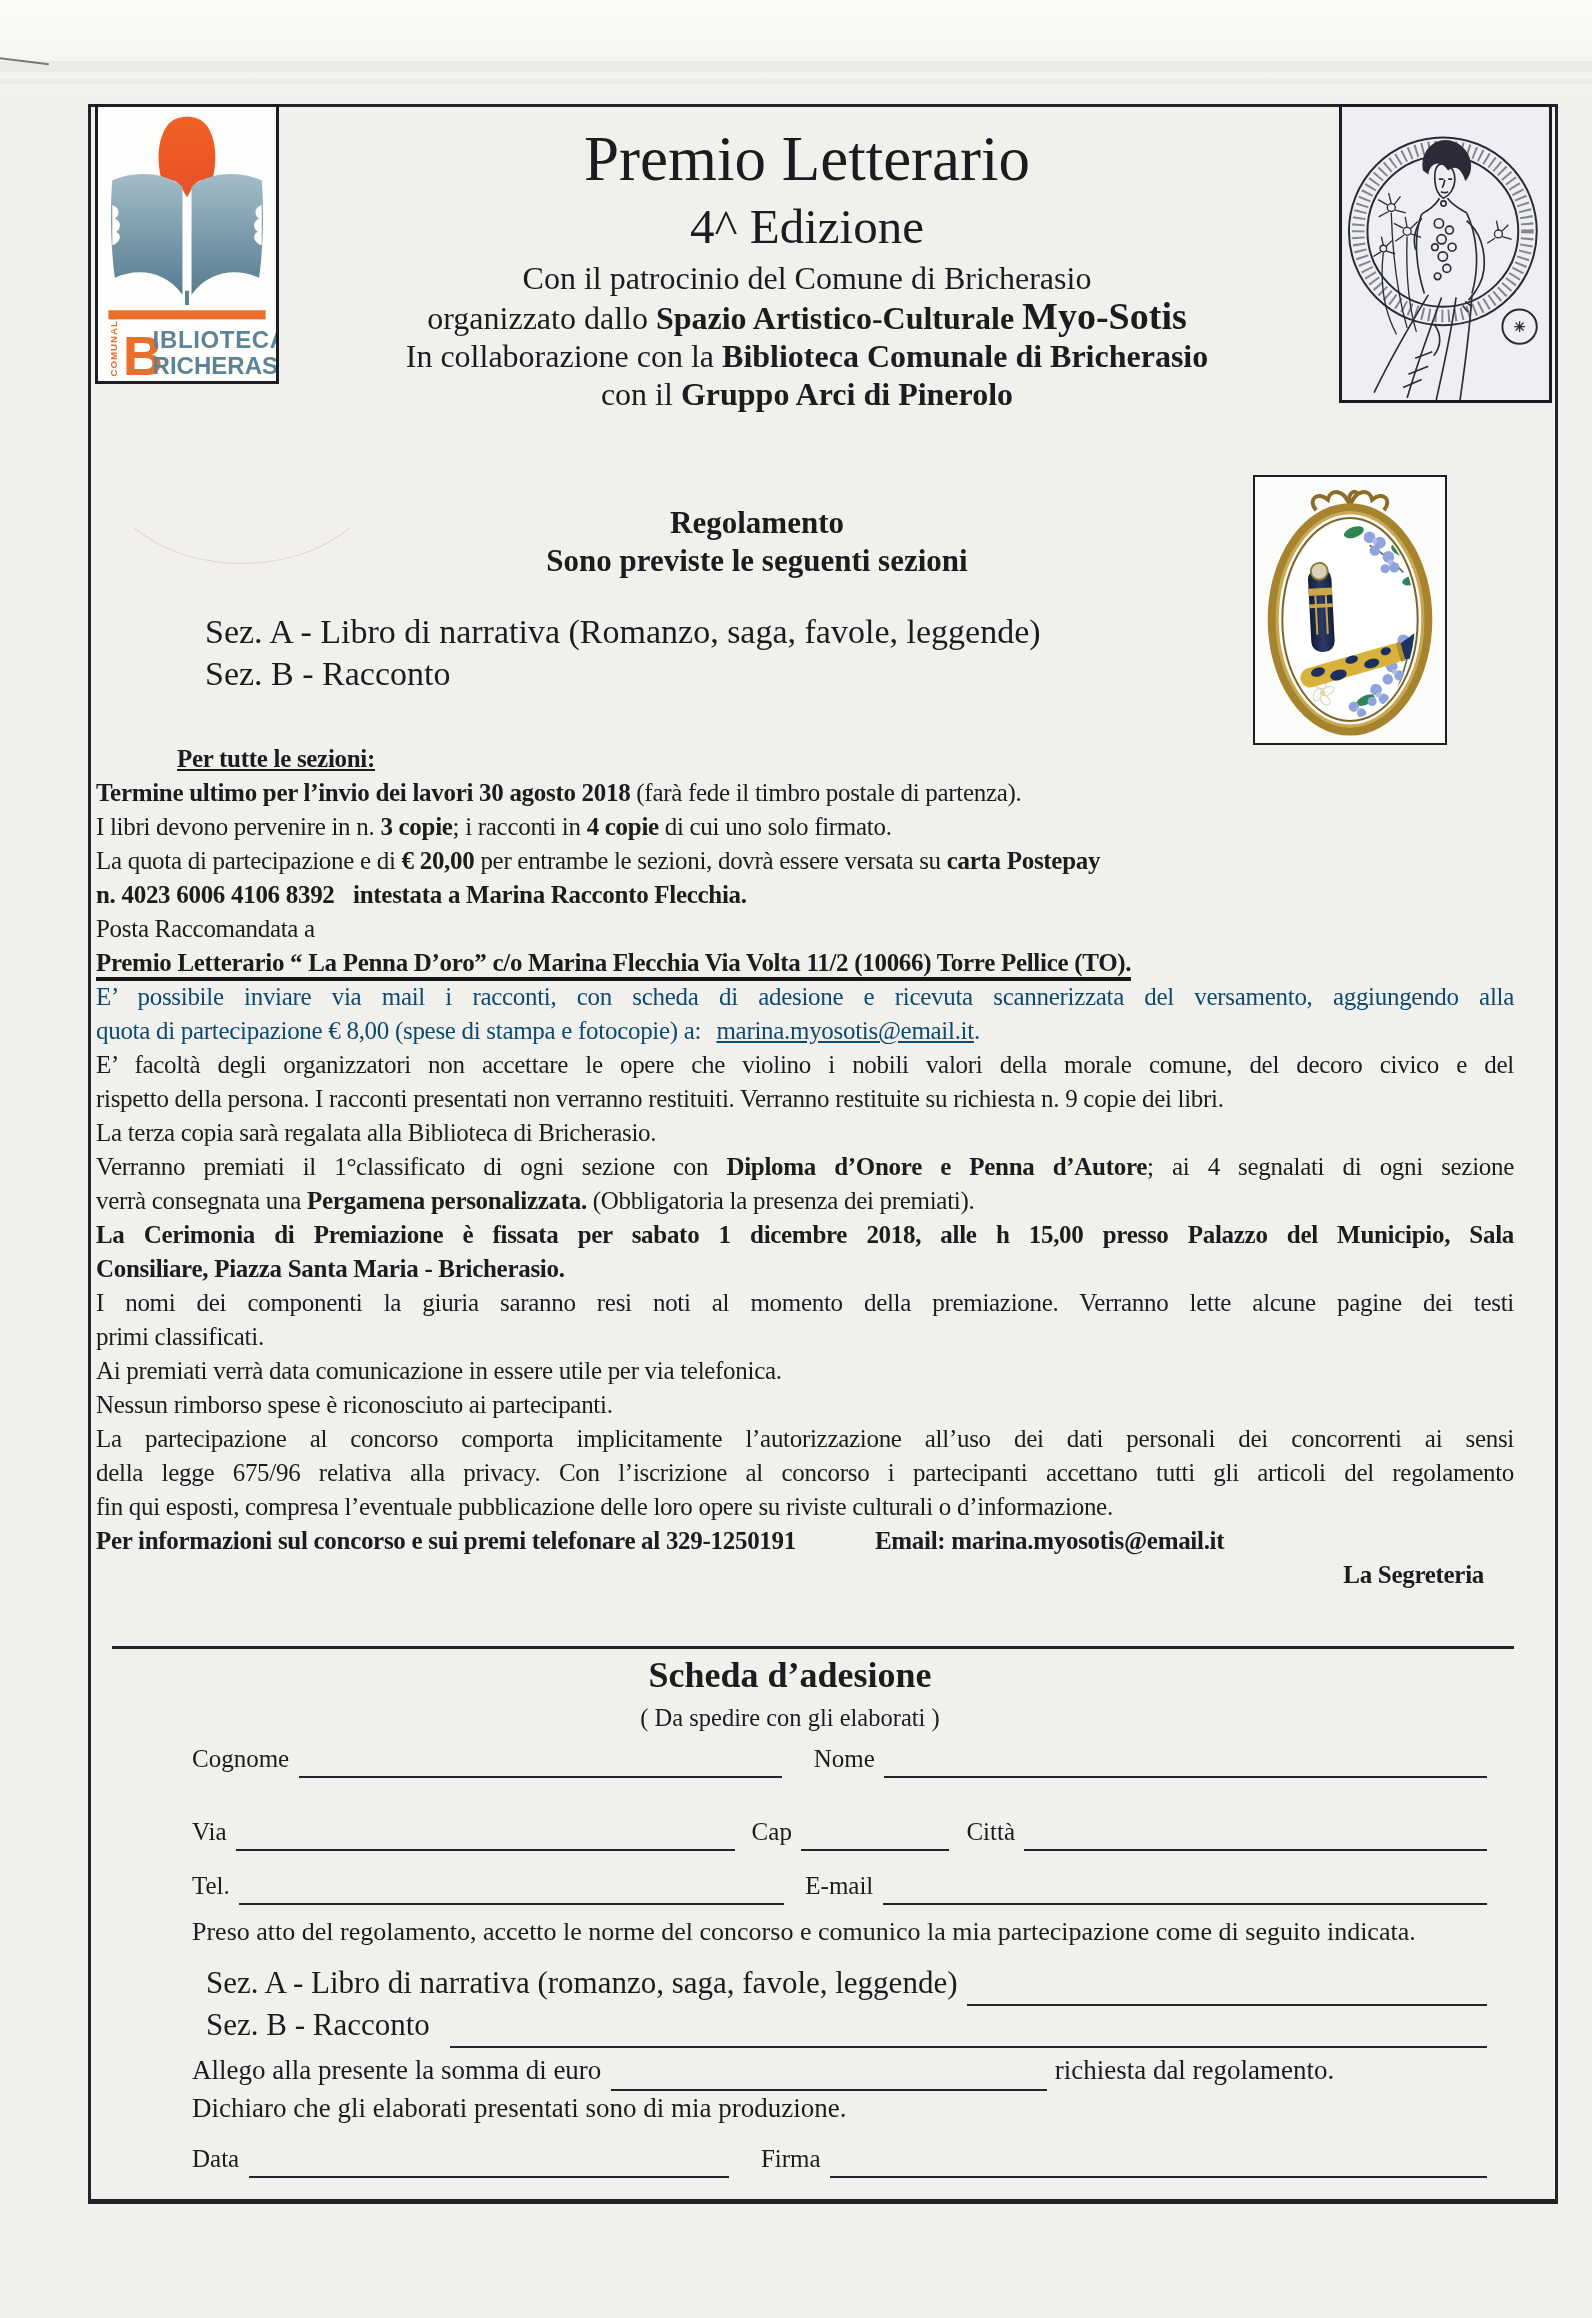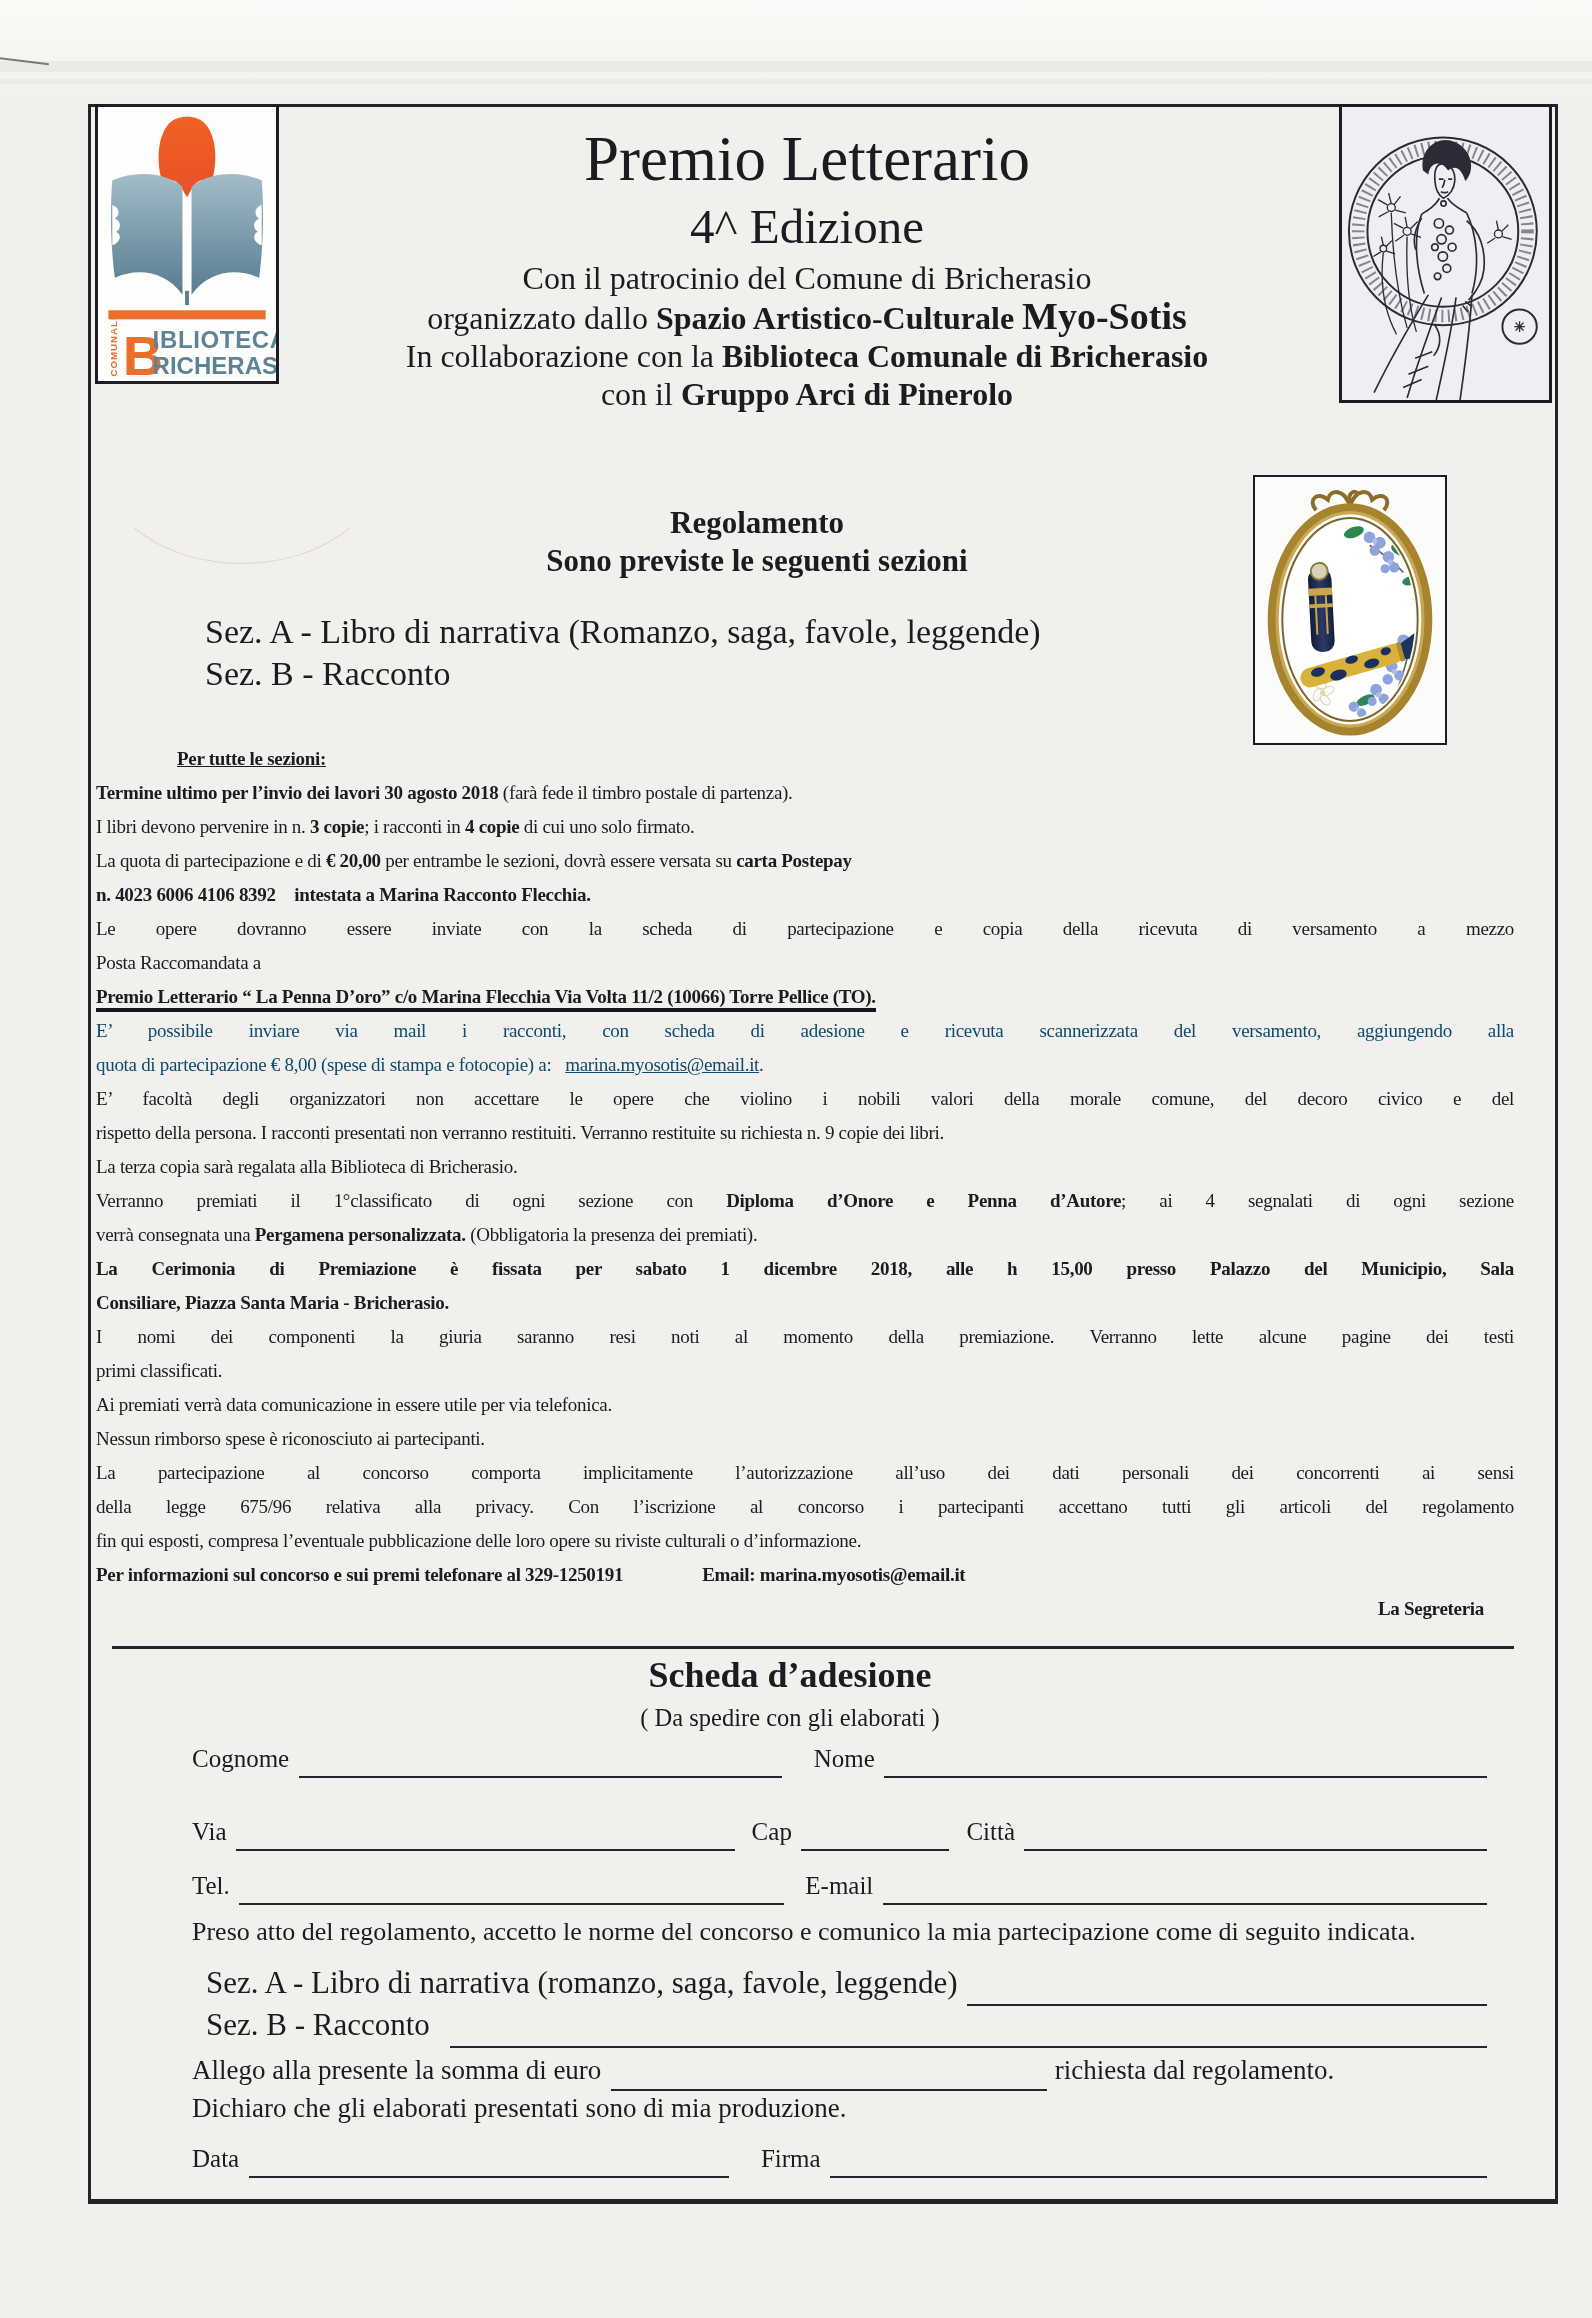--- a/index.html
+++ b/index.html
@@ -27,21 +27,21 @@
   .t3{font-size:49px;line-height:65px;}
   .sub{font-size:32px;line-height:38px;}
   .sub b{font-size:32px;}
   .myosotis{font-size:38px;font-weight:bold;}
 
   .reghead{position:absolute;left:96px;top:504px;width:1322px;text-align:center;
            font-weight:bold;font-size:31px;line-height:38px;}
   .sezlist{position:absolute;left:205px;top:611px;font-size:34px;line-height:42px;}
 
   .bodytxt{position:absolute;left:96px;top:742px;width:1418px;}
-  .bline{font-size:19px;line-height:34px;letter-spacing:-0.3px;white-space:normal;}
+  .bline{font-size:25px;line-height:34px;letter-spacing:-0.3px;white-space:normal;}
   .bline .b{font-weight:bold;}
   .bline .u{text-decoration:underline;}
   .bline .thicku{text-decoration:none;border-bottom:4px solid #15151a;padding-bottom:0.7px;}
   .just{text-align:justify;text-align-last:justify;}
   .blue{color:#0c4a6e;}
   .gap{display:inline-block;}
 
   .divider{position:absolute;left:112px;top:1646px;width:1402px;height:2.6px;background:#26262c;}
   .schedahead{position:absolute;left:96px;top:1654px;width:1388px;text-align:center;
               font-weight:bold;font-size:36px;}
@@ -267,21 +267,20 @@
     <div data-interactable="false">Sez. A -  Libro di narrativa (Romanzo, saga, favole, leggende)</div>
     <div data-interactable="false">Sez. B -  Racconto</div>
   </div>
 
   <div class="bodytxt" data-interactable="false">
       <div class="bline" data-interactable="false" style="padding-left: 81px;"><span class="b u" data-interactable="false">Per tutte le sezioni:</span></div>
       <div class="bline" data-interactable="false"><span class="b" data-interactable="false">Termine ultimo  per l’invio dei lavori 30 agosto 2018</span><span data-interactable="false"> (farà fede il timbro postale di partenza).</span></div>
       <div class="bline" data-interactable="false"><span data-interactable="false">I libri devono pervenire in n. </span><span class="b" data-interactable="false">3 copie</span><span data-interactable="false">; i racconti in </span><span class="b" data-interactable="false">4 copie</span><span data-interactable="false"> di cui uno solo firmato.</span></div>
       <div class="bline" data-interactable="false"><span data-interactable="false">La quota di partecipazione e di </span><span class="b" data-interactable="false">€ 20,00</span><span data-interactable="false"> per entrambe le sezioni, dovrà essere versata su </span><span class="b" data-interactable="false">carta Postepay</span></div>
       <div class="bline" data-interactable="false"><span class="b" data-interactable="false">n.  4023 6006 4106 8392</span><span class="gap" data-interactable="false" style="width: 18.5px;">&nbsp;</span><span class="b" data-interactable="false">intestata a Marina Racconto Flecchia.</span></div>
-      <div class="bline just" data-interactable="false"><span data-interactable="false">Le opere dovranno essere inviate con la scheda di partecipazione e copia  della ricevuta di versamento a mezzo</span></div>
       <div class="bline" data-interactable="false"><span data-interactable="false">Posta Raccomandata a</span></div>
       <div class="bline" data-interactable="false"><span class="b thicku" data-interactable="false">Premio Letterario “ La Penna D’oro” c/o Marina Flecchia  Via Volta 11/2 (10066) Torre Pellice (TO).</span></div>
       <div class="bline just blue" data-interactable="false"><span data-interactable="false">E’ possibile inviare via mail i racconti, con  scheda di adesione e ricevuta scannerizzata del versamento, aggiungendo alla</span></div>
       <div class="bline blue" data-interactable="false"><span data-interactable="false">quota di partecipazione € 8,00  (spese di stampa e fotocopie)  a: </span><span class="gap" data-interactable="false" style="width: 9.3px;">&nbsp;</span><span class="u" data-interactable="false">marina.myosotis@email.it</span><span data-interactable="false">.</span></div>
       <div class="bline just" data-interactable="false"><span data-interactable="false">E’  facoltà degli organizzatori non accettare le opere che violino i nobili valori della morale comune, del decoro civico e del</span></div>
       <div class="bline" data-interactable="false"><span data-interactable="false">rispetto della persona. I racconti presentati non verranno restituiti. Verranno restituite su richiesta n. 9 copie dei libri.</span></div>
       <div class="bline" data-interactable="false"><span data-interactable="false">La terza copia sarà regalata alla Biblioteca di Bricherasio.</span></div>
       <div class="bline just" data-interactable="false"><span data-interactable="false">Verranno premiati il 1°classificato di ogni sezione con </span><span class="b" data-interactable="false">Diploma d’Onore e Penna d’Autore</span><span data-interactable="false">;  ai 4 segnalati di ogni sezione</span></div>
       <div class="bline" data-interactable="false"><span data-interactable="false">verrà consegnata una </span><span class="b" data-interactable="false">Pergamena personalizzata.</span><span data-interactable="false"> (Obbligatoria la presenza dei premiati).</span></div>
       <div class="bline just" data-interactable="false"><span class="b" data-interactable="false">La Cerimonia di Premiazione è fissata per sabato 1 dicembre 2018, alle h 15,00  presso  Palazzo del  Municipio, Sala</span></div>

